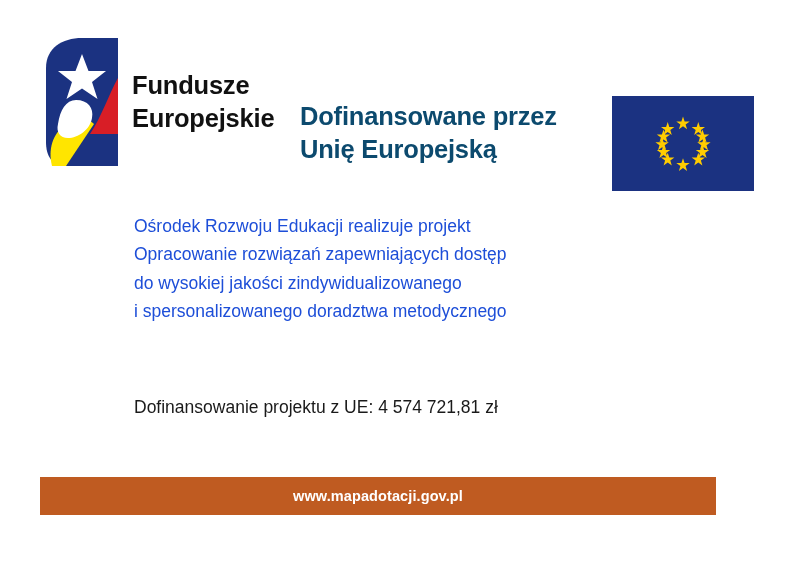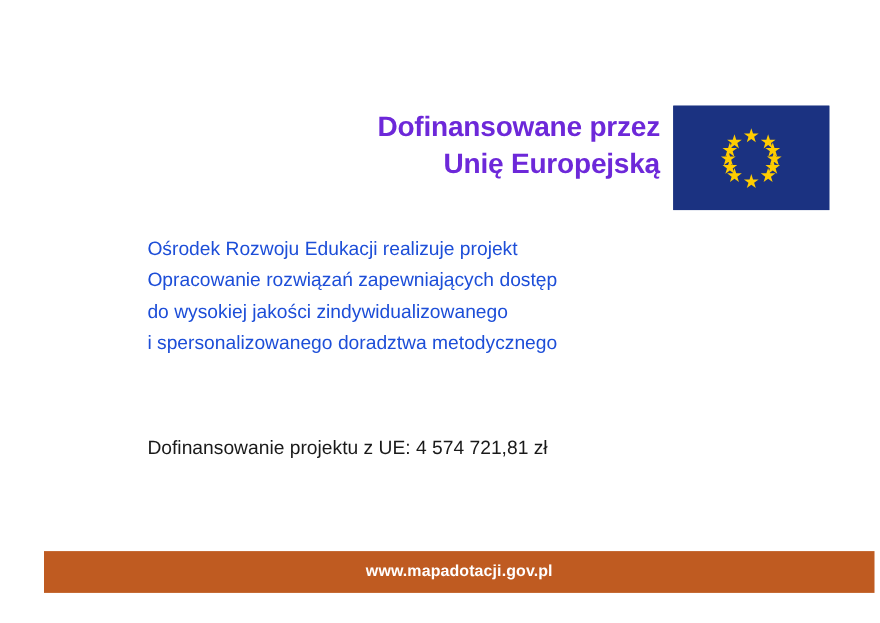--- a/index.html
+++ b/index.html
@@ -55,25 +55,25 @@
     letter-spacing: -0.2px;
     white-space: pre-line;
   }
 
   
   .slogan {
     position: absolute;
     left: 300px;
     top: 62px;
     width: 300px;
-    text-align: right;
+    text-align: left;
     font-size: 25.5px;
     font-weight: bold;
     line-height: 1.3;
-    color: #6d28d9;
+    color: #0c4a6e;
     letter-spacing: -0.2px;
     white-space: pre-line;
   }
 
   
   .eu-flag {
     position: absolute;
     left: 612px;
     top: 58px;
     width: 142px;
@@ -103,42 +103,59 @@
     font-size: 17.5px;
     line-height: 1.5;
     color: #1a1a1a;
   }
 
   
   .footer-bar {
     position: absolute;
     left: 40px;
     top: 477px;
-    width: 755px;
+    width: 676px;
     height: 38px;
     background: #bf5b21;
     display: flex;
     align-items: center;
     justify-content: center;
-    margin-top: 24px;
   }
   .footer-bar .url {
     color: #ffffff;
     font-size: 14.5px;
     font-weight: bold;
     letter-spacing: 0.1px;
   }
 </style>
 </head>
 <body>
 
 <div class="poster">
 
   <div class="header-row">
 
+    <div class="fe-logo">
+      <div class="fe-mark">
+        <svg width="72" height="128" viewBox="0 0 72 128" xmlns="http://www.w3.org/2000/svg" aria-hidden="true">
+
+          <path d="M0 30 C0 10 16 0 36 0 L72 0 L72 128 L20 128 C6 128 0 118 0 104 Z" fill="#1b3281"></path>
+
+          <path d="M72 40 L72 96 L44 96 C56 78 62 58 72 40 Z" fill="#d81e26"></path>
+
+          <path d="M6 128 C2 112 6 96 20 86 C30 79 42 80 48 86 L20 128 Z" fill="#ffe500"></path>
+
+          <path d="M36 16 L42.5 33 L60 33 L46 44 L51.5 61 L36 50.5 L20.5 61 L26 44 L12 33 L29.5 33 Z" fill="#ffffff"></path>
+
+          <path d="M30 62 C42 62 48 70 46 80 C44 92 32 100 22 100 C14 100 10 94 12 86 C14 72 20 62 30 62 Z" fill="#ffffff"></path>
+        </svg>
+      </div>
+      <div class="fe-text">Fundusze
+Europejskie</div>
+    </div>
 
     <div class="slogan">Dofinansowane przez
 Unię Europejską</div>
 
     <div class="eu-flag">
       <svg width="142" height="95" viewBox="0 0 142 95" xmlns="http://www.w3.org/2000/svg" aria-hidden="true">
         <rect x="0" y="0" width="142" height="95" fill="#1b3281"></rect>
         <g fill="#ffcc00">
           <polygon points="71,20.5 72.6,25.4 77.7,25.4 73.6,28.4 75.1,33.3 71,30.3 66.9,33.3 68.4,28.4 64.3,25.4 69.4,25.4"></polygon>
           <polygon points="71,62.2 72.6,67.1 77.7,67.1 73.6,70.1 75.1,75 71,72 66.9,75 68.4,70.1 64.3,67.1 69.4,67.1"></polygon>

